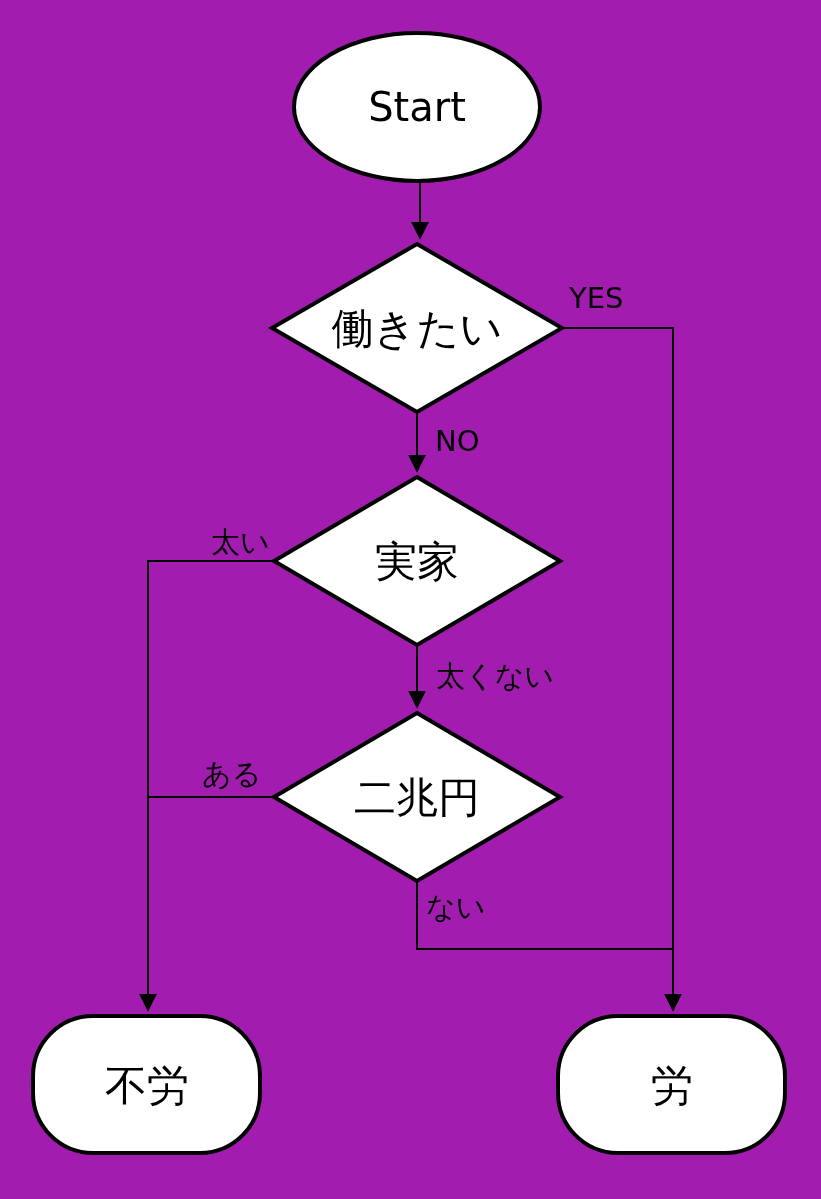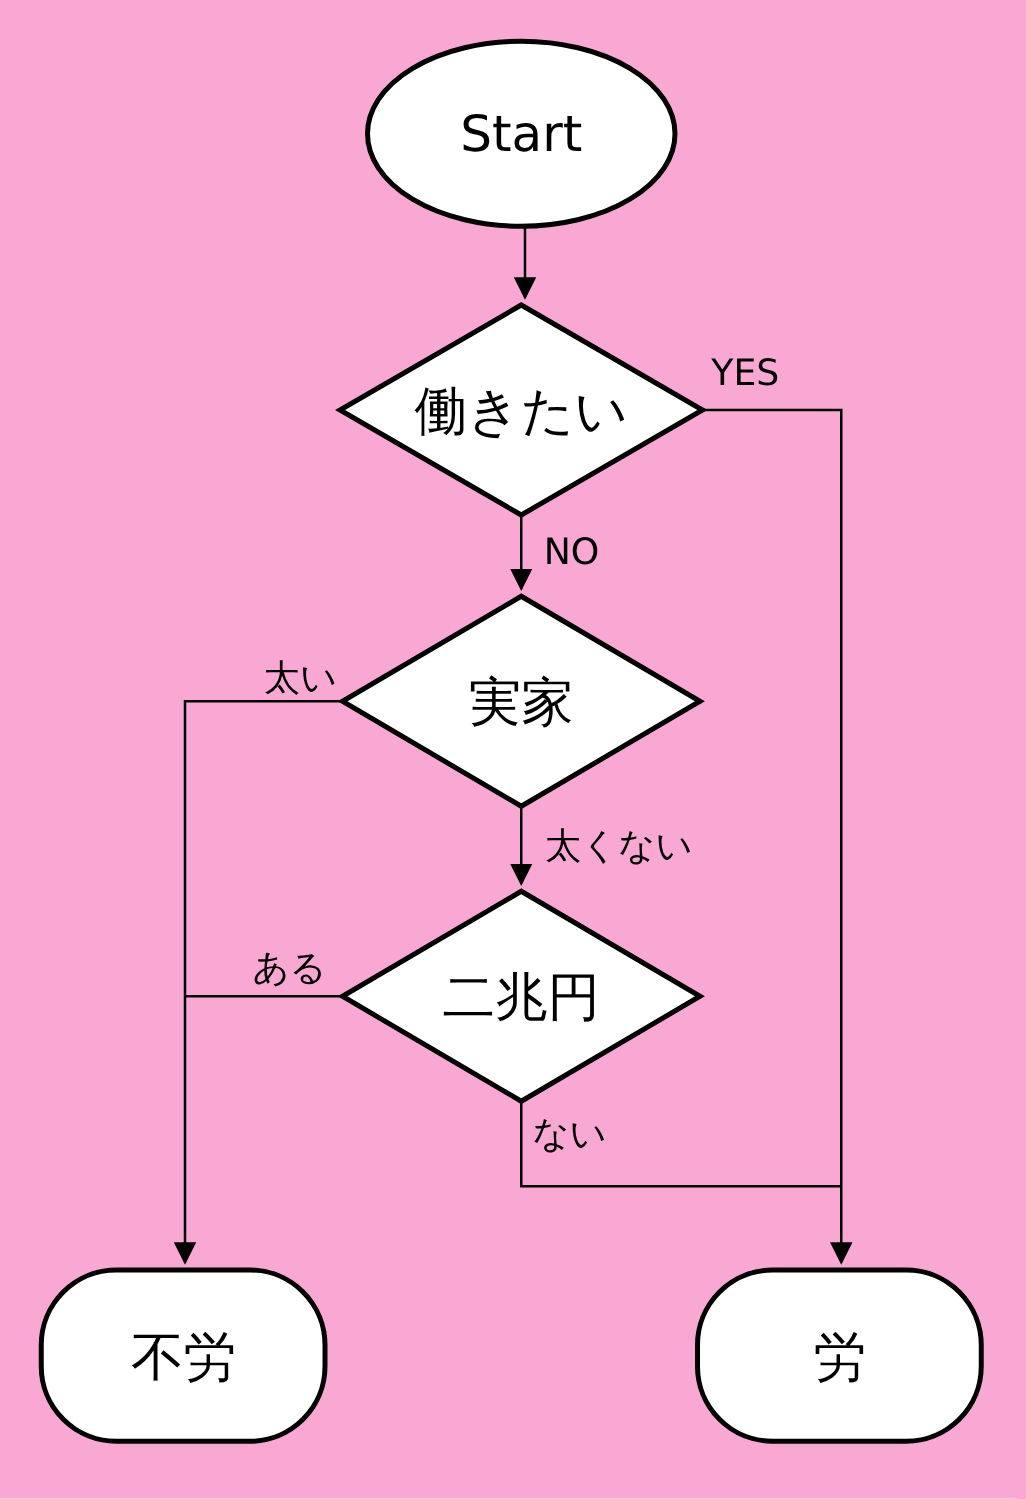--- a/index.html
+++ b/index.html
@@ -7,21 +7,21 @@
     padding: 0;
     background: #ffffff;
     width: 821px;
     height: 1199px;
     overflow: hidden;
   }
   .canvas {
     position: relative;
     width: 821px;
     height: 1199px;
-    background: #f9a8d4;
+    background: #a21caf;
   }
   svg text {
     font-family: "DejaVu Sans", "Liberation Sans", sans-serif;
     fill: #000000;
   }
   .node {
     fill: #ffffff;
     stroke: #000000;
     stroke-width: 4;
   }

